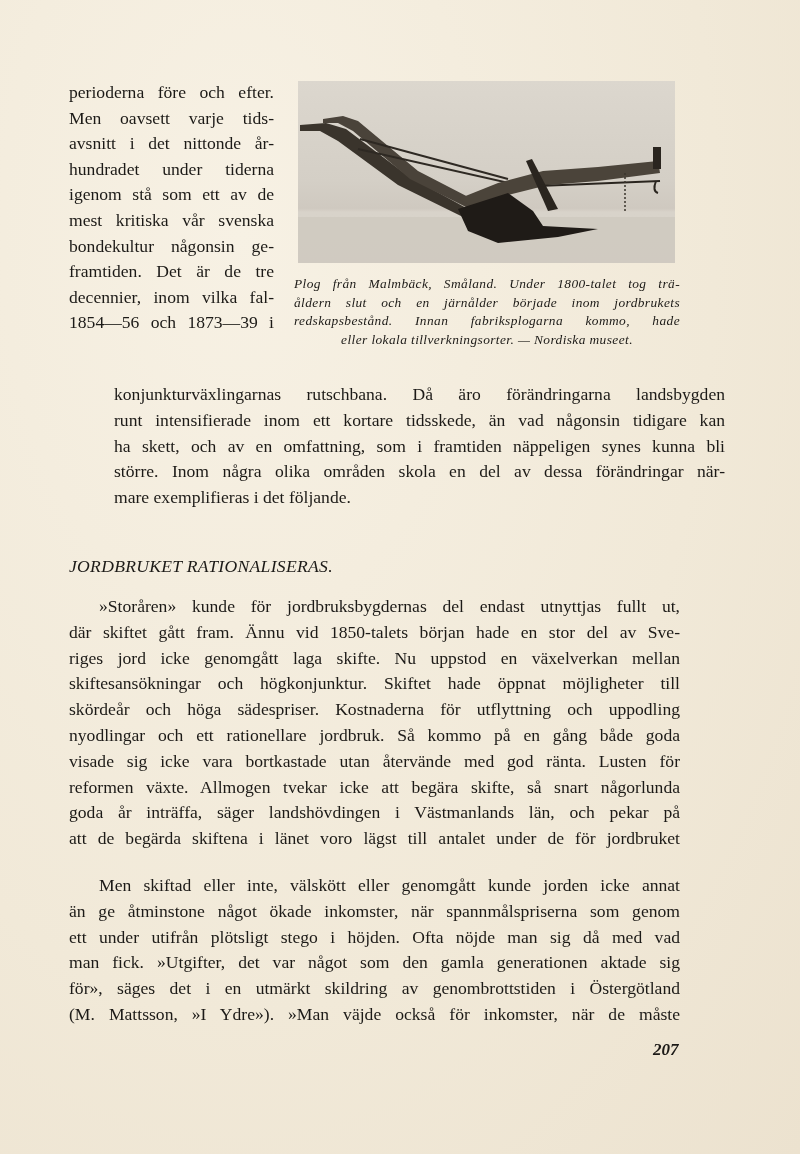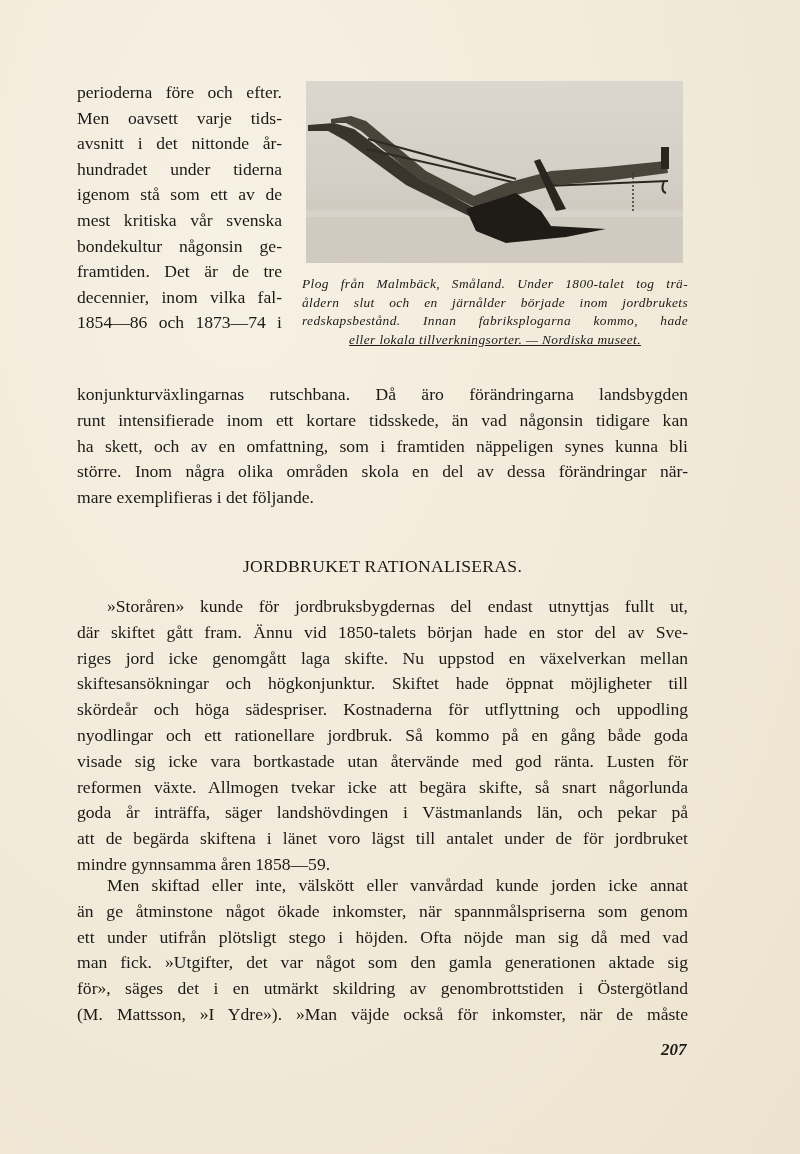--- a/index.html
+++ b/index.html
@@ -4,50 +4,50 @@
 <style>
   html, body { margin: 0; padding: 0; }
   body {
     width: 800px; height: 1154px; overflow: hidden;
     background: #f3ecdd;
     background-image: radial-gradient(ellipse at 30% 20%, #f7f1e4 0%, #f1e9d8 60%, #ece2cf 100%);
     font-family: "Liberation Serif", "DejaVu Serif", serif;
     color: #1c1a17;
     position: relative;
   }
-  .page { position: absolute; left: 16px; top: 0; width: 728px; height: 1154px; }
+  .page { position: absolute; left: 8px; top: 0; width: 728px; height: 1154px; }
   .wrap-col {
     position: absolute; left: 61px; top: 80px; width: 205px;
     font-size: 17.6px; line-height: 25.6px;
   }
   .wrap-col .ln { display: block; white-space: nowrap; text-align: justify; text-align-last: justify; }
   .figure {
     position: absolute; left: 290px; top: 81px; width: 377px; height: 182px;
     background: #d9d4cb;
     background-image:
       linear-gradient(180deg, #dcd7ce 0%, #d4cfc6 55%, #cfc9c0 70%, #d8d3ca 72%, #d6d1c8 100%);
   }
   .figure svg { position: absolute; left: 0; top: 0; }
   .caption {
     position: absolute; left: 286px; top: 275px; width: 386px;
     font-style: italic; font-size: 13.4px; line-height: 18.6px;
     letter-spacing: 0.4px;
   }
   .caption .ln { display: block; white-space: nowrap; text-align: justify; text-align-last: justify; }
-  .caption .ln.center { text-align: center; text-align-last: center; text-decoration: underline; }
+  .caption .ln.center { text-align: center; text-align-last: center; }
   .body-block {
     position: absolute; left: 61px; width: 611px;
     font-size: 17.6px; line-height: 25.8px;
   }
   .body-block .ln { display: block; white-space: nowrap; text-align: justify; text-align-last: justify; }
   .body-block .ln.last { text-align-last: auto; }
   .body-block .ln.indent { padding-left: 30px; }
   .heading {
     position: absolute; left: 61px; width: 611px; top: 556px;
-    text-align: center; font-size: 17.6px; letter-spacing: 0.3px;
+    font-size: 17.6px; letter-spacing: 0.3px; font-style: italic;
   }
   .page-number {
     position: absolute; left: 645px; top: 1040px;
     font-weight: bold; font-size: 17px; font-style: italic;
   }
 </style>
 </head>
 <body>
 
 <div class="page">
@@ -55,21 +55,21 @@
   <div class="wrap-col">
     <span class="ln">perioderna före och efter.</span>
     <span class="ln">Men oavsett varje tids-</span>
     <span class="ln">avsnitt i det nittonde år-</span>
     <span class="ln">hundradet under tiderna</span>
     <span class="ln">igenom stå som ett av de</span>
     <span class="ln">mest kritiska vår svenska</span>
     <span class="ln">bondekultur någonsin ge-</span>
     <span class="ln">framtiden. Det är de tre</span>
     <span class="ln">decennier, inom vilka fal-</span>
-    <span class="ln">1854—86 och 1873—74 i</span>
+    <span class="ln">1854—56 och 1873—39 i</span>
   </div>
 
   <div class="figure" title="Plog från Malmbäck, Småland">
     <svg width="377" height="182" viewBox="0 0 377 182">
 
       <rect x="0" y="136" width="377" height="46" fill="#cdc7bd" opacity="0.7"></rect>
 
       <path d="M2 44 L28 42 L48 48 L110 95 L170 128 L165 136 L100 104 L40 60 L22 50 L2 50 Z" fill="#3a342c"></path>
       <path d="M25 38 L45 35 L60 40 L120 90 L178 120 L172 128 L112 98 L55 50 L40 42 L25 42 Z" fill="#4a433a"></path>
 
@@ -91,46 +91,45 @@
     </svg>
   </div>
 
   <div class="caption">
     <span class="ln">Plog från Malmbäck, Småland. Under 1800-talet tog trä-</span>
     <span class="ln">åldern slut och en järnålder började inom jordbrukets</span>
     <span class="ln">redskapsbestånd. Innan fabriksplogarna kommo, hade</span>
     <span class="ln center">eller lokala tillverkningsorter. — Nordiska museet.</span>
   </div>
 
-  <div class="body-block" style="top:382px;">
+  <div class="body-block" style="top:382px;margin-left:45px;">
     <span class="ln">konjunkturväxlingarnas rutschbana. Då äro förändringarna landsbygden</span>
     <span class="ln">runt intensifierade inom ett kortare tidsskede, än vad någonsin tidigare kan</span>
     <span class="ln">ha skett, och av en omfattning, som i framtiden näppeligen synes kunna bli</span>
     <span class="ln">större. Inom några olika områden skola en del av dessa förändringar när-</span>
     <span class="ln last">mare exemplifieras i det följande.</span>
   </div>
 
   <div class="heading">JORDBRUKET RATIONALISERAS.</div>
 
   <div class="body-block" style="top:594px;">
     <span class="ln indent">»Storåren» kunde för jordbruksbygdernas del endast utnyttjas fullt ut,</span>
     <span class="ln">där skiftet gått fram. Ännu vid 1850-talets början hade en stor del av Sve-</span>
     <span class="ln">riges jord icke genomgått laga skifte. Nu uppstod en växelverkan mellan</span>
     <span class="ln">skiftesansökningar och högkonjunktur. Skiftet hade öppnat möjligheter till</span>
     <span class="ln">skördeår och höga sädespriser. Kostnaderna för utflyttning och uppodling</span>
     <span class="ln">nyodlingar och ett rationellare jordbruk. Så kommo på en gång både goda</span>
     <span class="ln">visade sig icke vara bortkastade utan återvände med god ränta. Lusten för</span>
     <span class="ln">reformen växte. Allmogen tvekar icke att begära skifte, så snart någorlunda</span>
     <span class="ln">goda år inträffa, säger landshövdingen i Västmanlands län, och pekar på</span>
     <span class="ln">att de begärda skiftena i länet voro lägst till antalet under de för jordbruket</span>
-    <span class="ln last">mindre gynnsamma åren 1858—59.</span>
   </div>
 
   <div class="body-block" style="top:873px;">
-    <span class="ln indent">Men skiftad eller inte, välskött eller vanvårdad kunde jorden icke annat</span>
+    <span class="ln indent">Men skiftad eller inte, välskött eller genomgått kunde jorden icke annat</span>
     <span class="ln">än ge åtminstone något ökade inkomster, när spannmålspriserna som genom</span>
     <span class="ln">ett under utifrån plötsligt stego i höjden. Ofta nöjde man sig då med vad</span>
     <span class="ln">man fick. »Utgifter, det var något som den gamla generationen aktade sig</span>
     <span class="ln">för», säges det i en utmärkt skildring av genombrottstiden i Östergötland</span>
     <span class="ln">(M. Mattsson, »I Ydre»). »Man väjde också för inkomster, när de måste</span>
   </div>
 
   <div class="page-number">207</div>
 
 </div>

